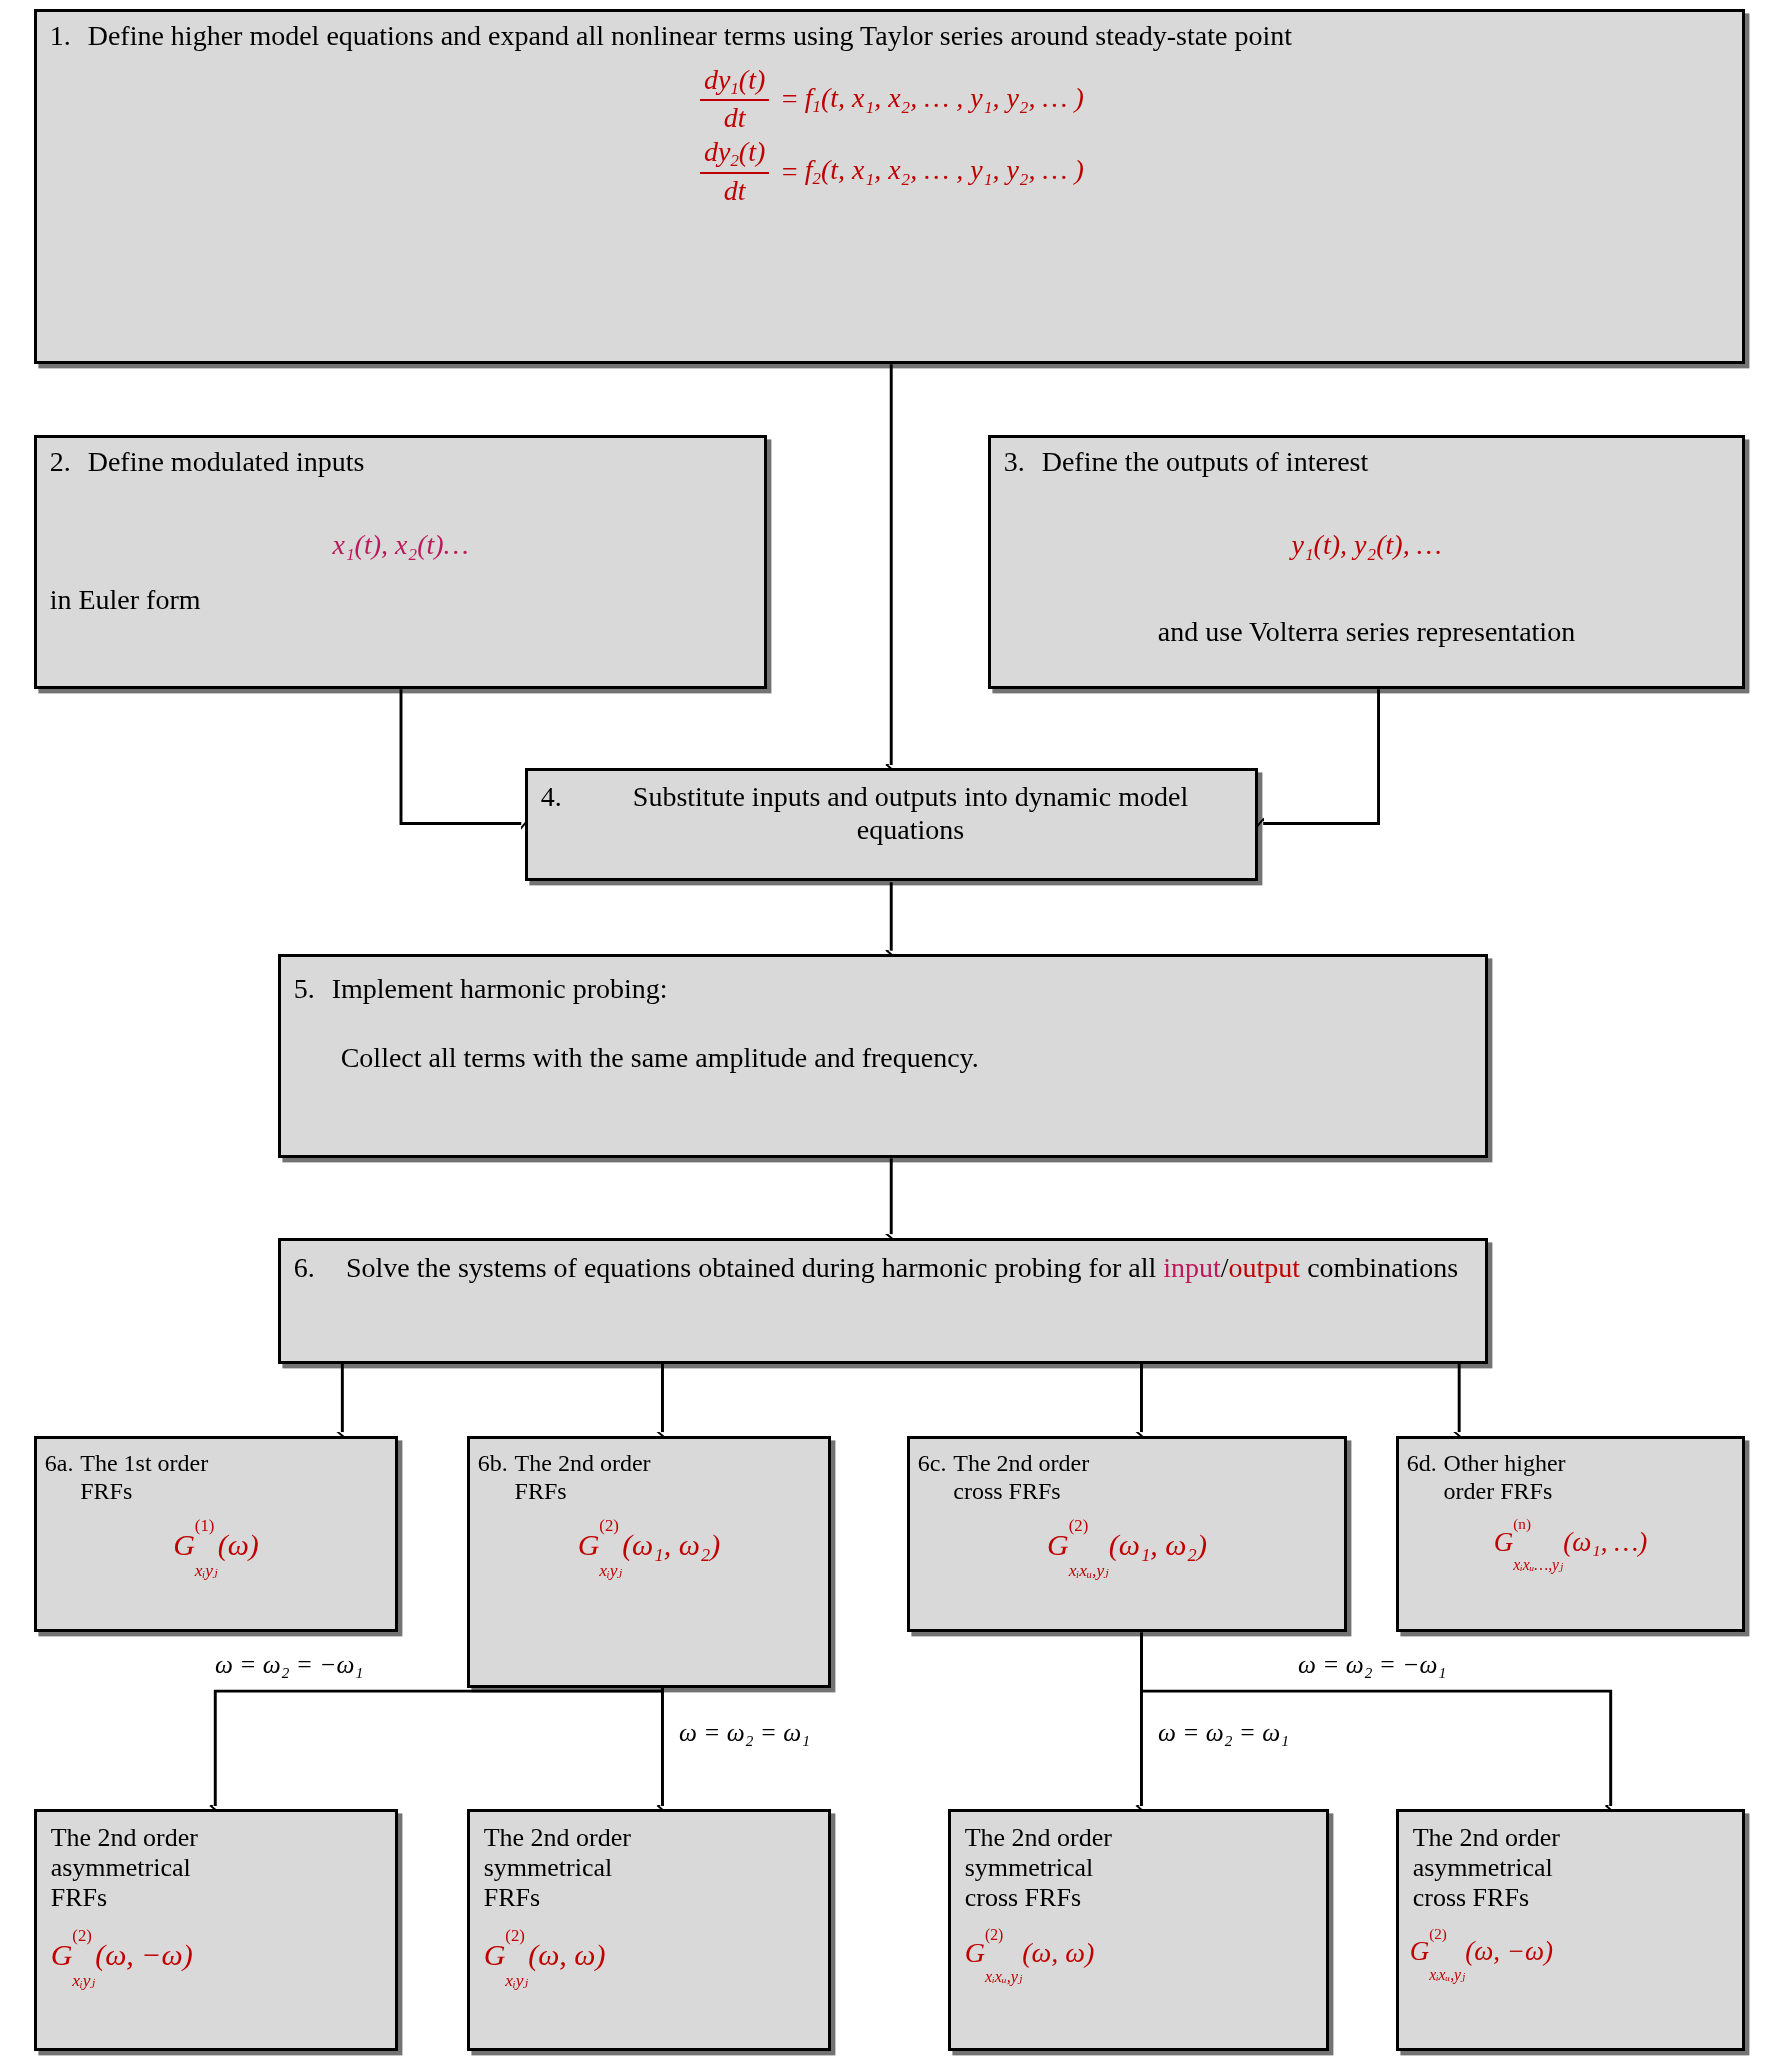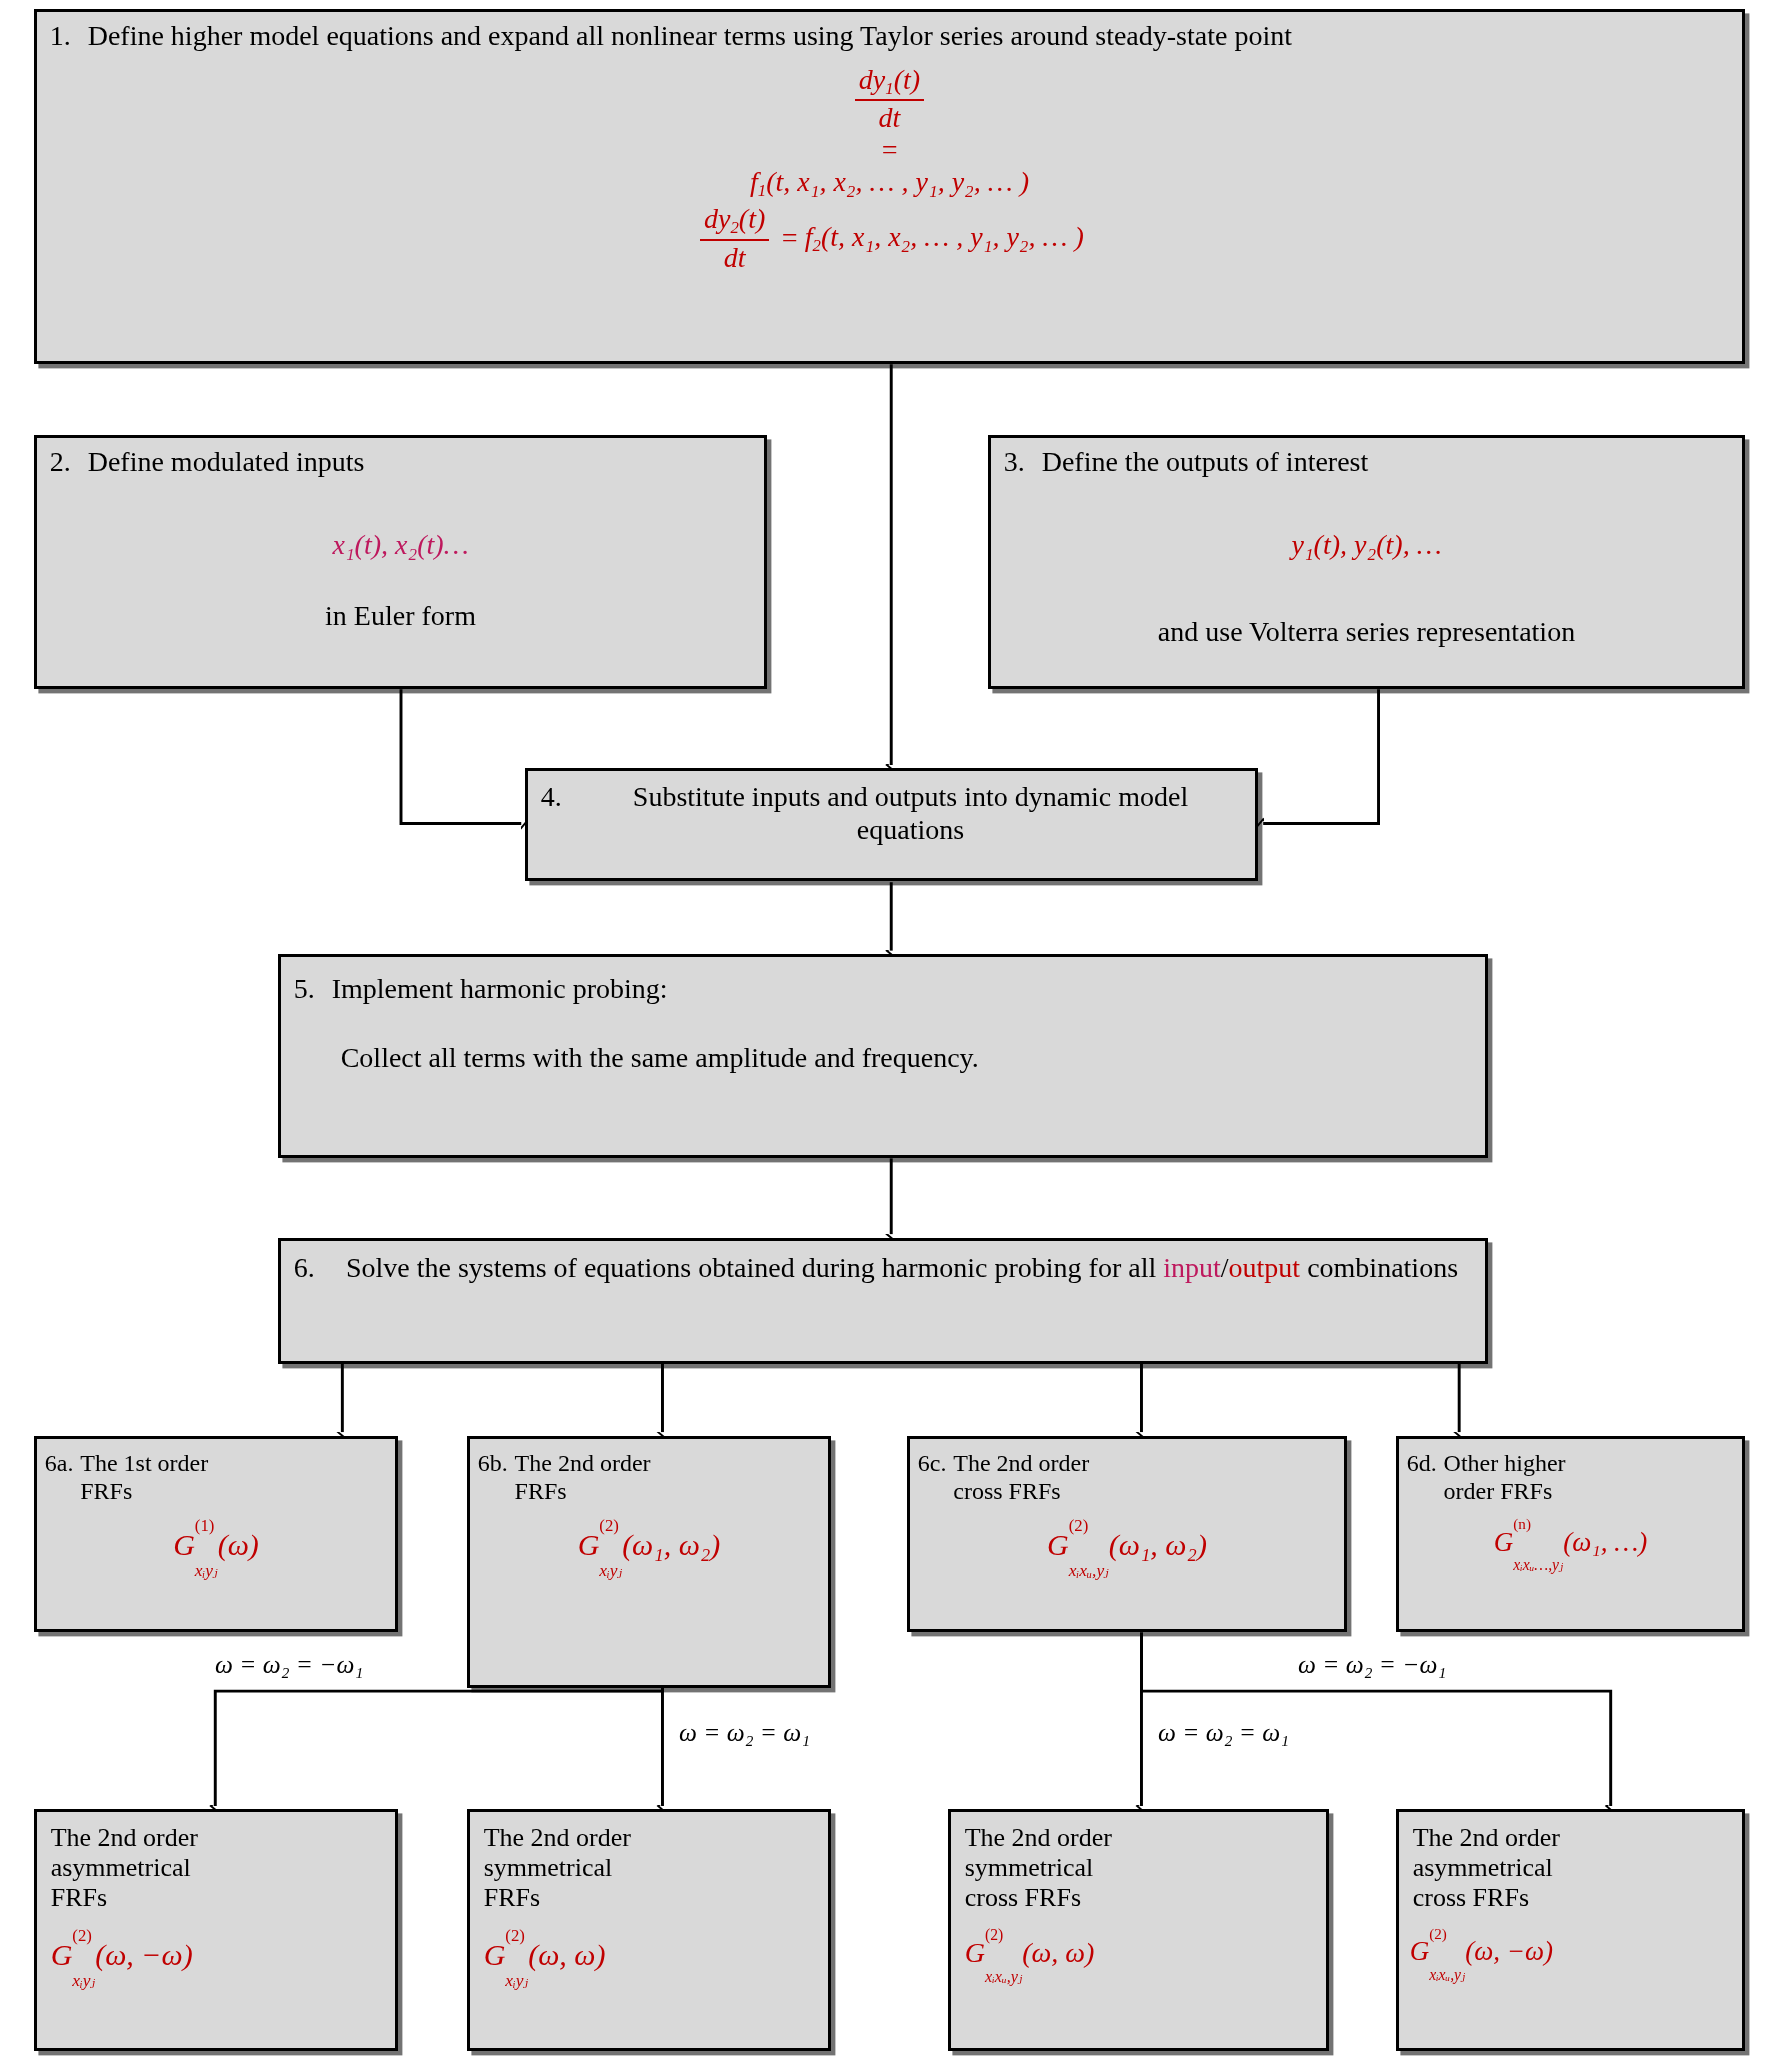--- a/index.html
+++ b/index.html
@@ -166,21 +166,21 @@
     </g>
   </svg>
 
   <div class="box" style="left:34px;top:8.8px;width:1711px;height:355px;">
     <div class="pad">
       <div class="numline">
         <span class="num">1.</span>
         <span class="txt">Define higher model equations and expand all nonlinear terms using Taylor series around steady-state point</span>
       </div>
 
-      <div class="eqrow math red" style="margin-top:10.8px;flex-direction:column;">
+      <div class="eqrow math red" style="margin-top:10.8px;">
         <span class="frac">
           <span class="top"><span>d</span><span>y</span><sub>1</sub><span>(t)</span></span>
           <span class="bar"></span>
           <span class="bot">dt</span>
         </span>
         <span class="eq">=</span>
         <span><span>f</span><sub>1</sub><span>(t, x₁, x₂, … , y₁, y₂, … )</span></span>
       </div>
 
       <div class="eqrow math red">
@@ -196,21 +196,21 @@
     </div>
   </div>
 
   <div class="box" style="left:34px;top:435px;width:733px;height:254px;">
     <div class="pad">
       <div class="numline">
         <span class="num">2.</span>
         <span class="txt">Define modulated inputs</span>
       </div>
       <div class="ctr math blue" style="margin-top:49px;">x₁(t), x₂(t)…</div>
-      <div class="lft" style="margin-top:36px;text-align:center;">in Euler form</div>
+      <div class="lft" style="margin-top:20px;">in Euler form</div>
     </div>
   </div>
 
   <div class="box" style="left:988px;top:435px;width:757px;height:254px;">
     <div class="pad">
       <div class="numline">
         <span class="num">3.</span>
         <span class="txt">Define the outputs of interest</span>
       </div>
       <div class="ctr math red" style="margin-top:49px;">y₁(t), y₂(t), …</div>

